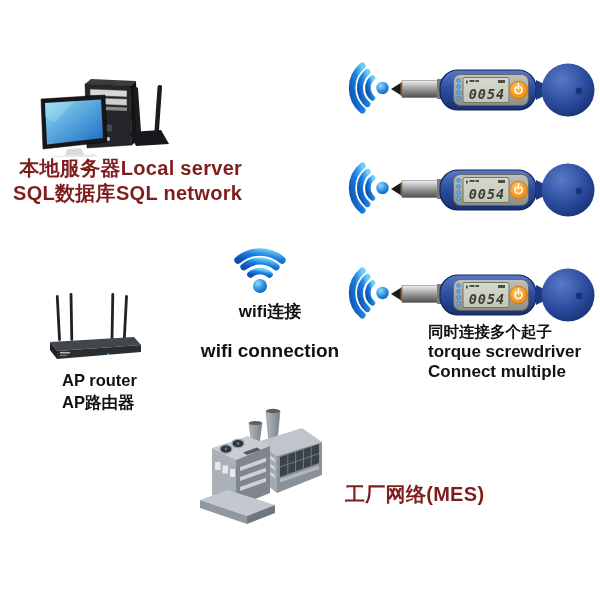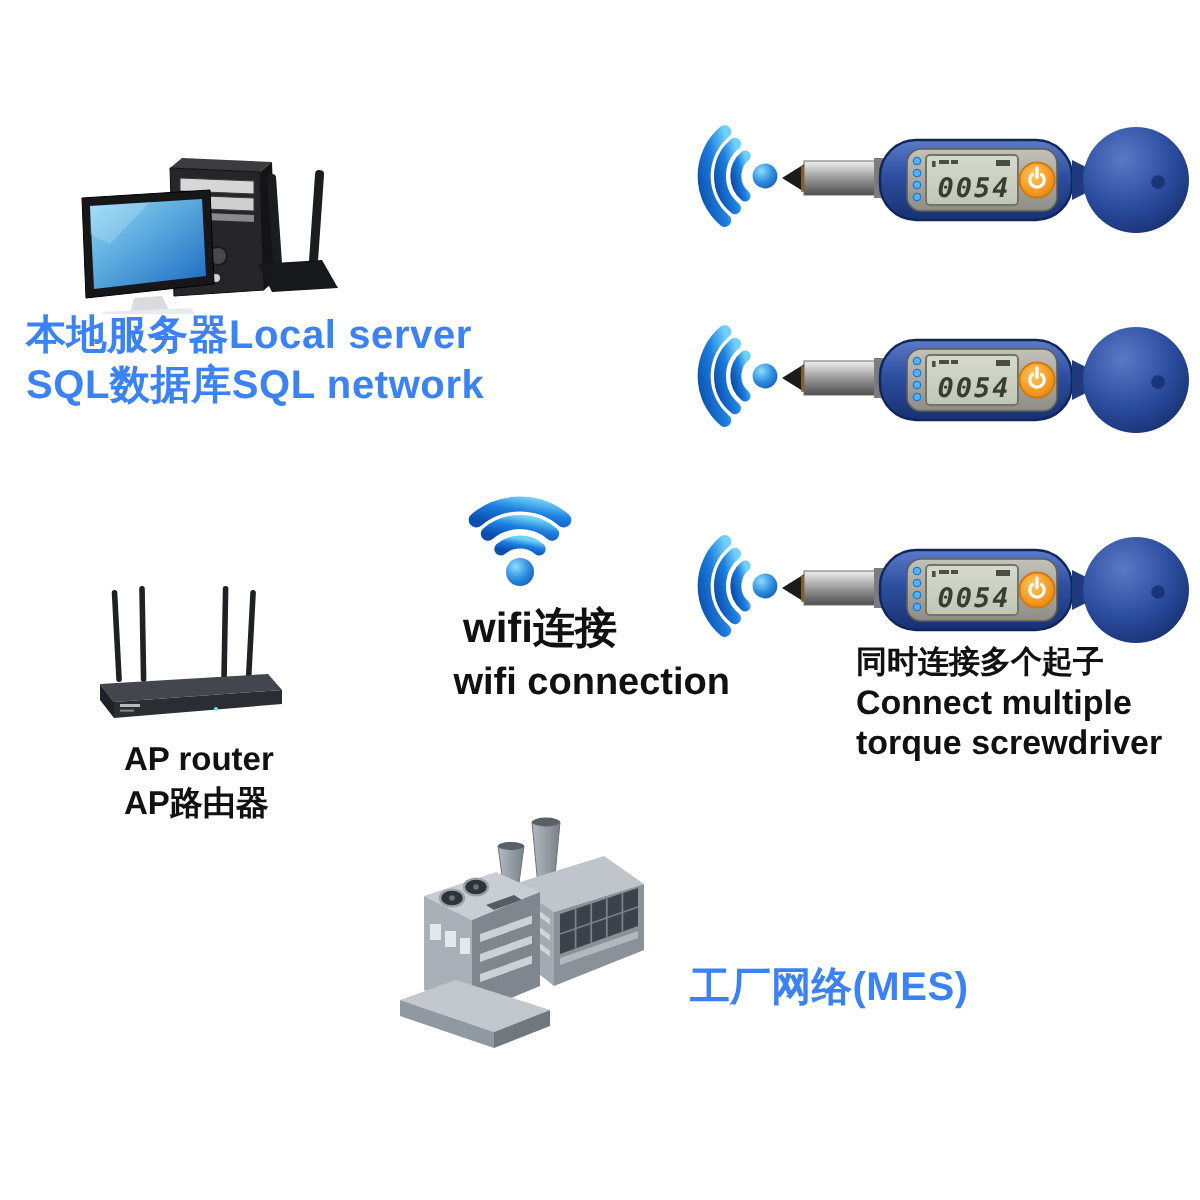--- a/index.html
+++ b/index.html
@@ -1,26 +1,26 @@
 <!DOCTYPE html>
 <html><head>
 <meta charset="utf-8">
 <style>
   html,body{margin:0;padding:0;background:#fff;}
   #stage{
     position:relative;width:600px;height:600px;background:#ffffff;overflow:hidden;
     font-family:"Liberation Sans","DejaVu Sans",sans-serif;font-weight:bold;
   }
   .abs{position:absolute;}
-  .red-label{color:#3b82f6;font-size:20px;line-height:24.5px;letter-spacing:.3px;white-space:nowrap;}
+  .red-label{color:#7f1d1d;font-size:20px;line-height:24.5px;letter-spacing:.3px;white-space:nowrap;text-align:right;}
   .black-label{color:#111;white-space:nowrap;}
   .router-label{font-size:16.5px;line-height:22px;}
   .wifi-label{width:190px;text-align:center;}
-  .wifi-label .l1{font-size:21px;margin-bottom:3px;}
-  .wifi-label .l2{font-size:19px;text-align:right;}
+  .wifi-label .l1{font-size:17px;margin-bottom:17px;}
+  .wifi-label .l2{font-size:19px;}
   .devices-caption{font-size:17px;line-height:19.8px;}
   .devices-caption .cjk{font-size:15.5px;}
   .factory-l1{font-size:20px;}
   .factory-l2{font-size:20px;}
   svg{display:block;}
   text.lcd{
     font-family:"DejaVu Sans Mono","Liberation Mono",monospace;
     font-style:italic;font-weight:bold;letter-spacing:1px;fill:#3a3d33;
   }
 </style>
@@ -234,22 +234,22 @@
       <path d="M171.2,37.2 A3.6,3.6 0 1 0 175.8,37.2" fill="none" stroke="#fff" stroke-width="1.6" stroke-linecap="round"></path>
       <line x1="173.5" y1="33.9" x2="173.5" y2="38.8" stroke="#fff" stroke-width="1.6" stroke-linecap="round"></line>
       <path d="M191,30 L199,34 L199,46 L191,50 Z" fill="#1d3a7e"></path>
       <circle cx="223" cy="40" r="26.5" fill="url(#ballGrad)"></circle>
       <circle cx="234" cy="41" r="3.4" fill="#16306e" opacity=".85"></circle>
     </g>
   </svg>
 
   <div class="abs black-label devices-caption" style="left:428px;top:322px">
     <div class="cjk">同时连接多个起子</div>
+    <div>torque screwdriver</div>
     <div>Connect multiple</div>
-    <div>torque screwdriver</div>
   </div>
 
   <svg class="abs" style="left:195px;top:405px" width="130" height="132" viewBox="0 0 130 132">
     <g>
       <polygon points="54,18 67,18 64,40 57,40" fill="url(#chimGrad)" stroke="#6c737b" stroke-width=".5"></polygon>
       <ellipse cx="60.5" cy="18" rx="6.5" ry="2" fill="#595f66"></ellipse>
       <polygon points="71,6 85,6 82,38 74,38" fill="url(#chimGrad)" stroke="#6c737b" stroke-width=".5"></polygon>
       <ellipse cx="78" cy="6" rx="7" ry="2.2" fill="#595f66"></ellipse>
     </g>
     <g>

